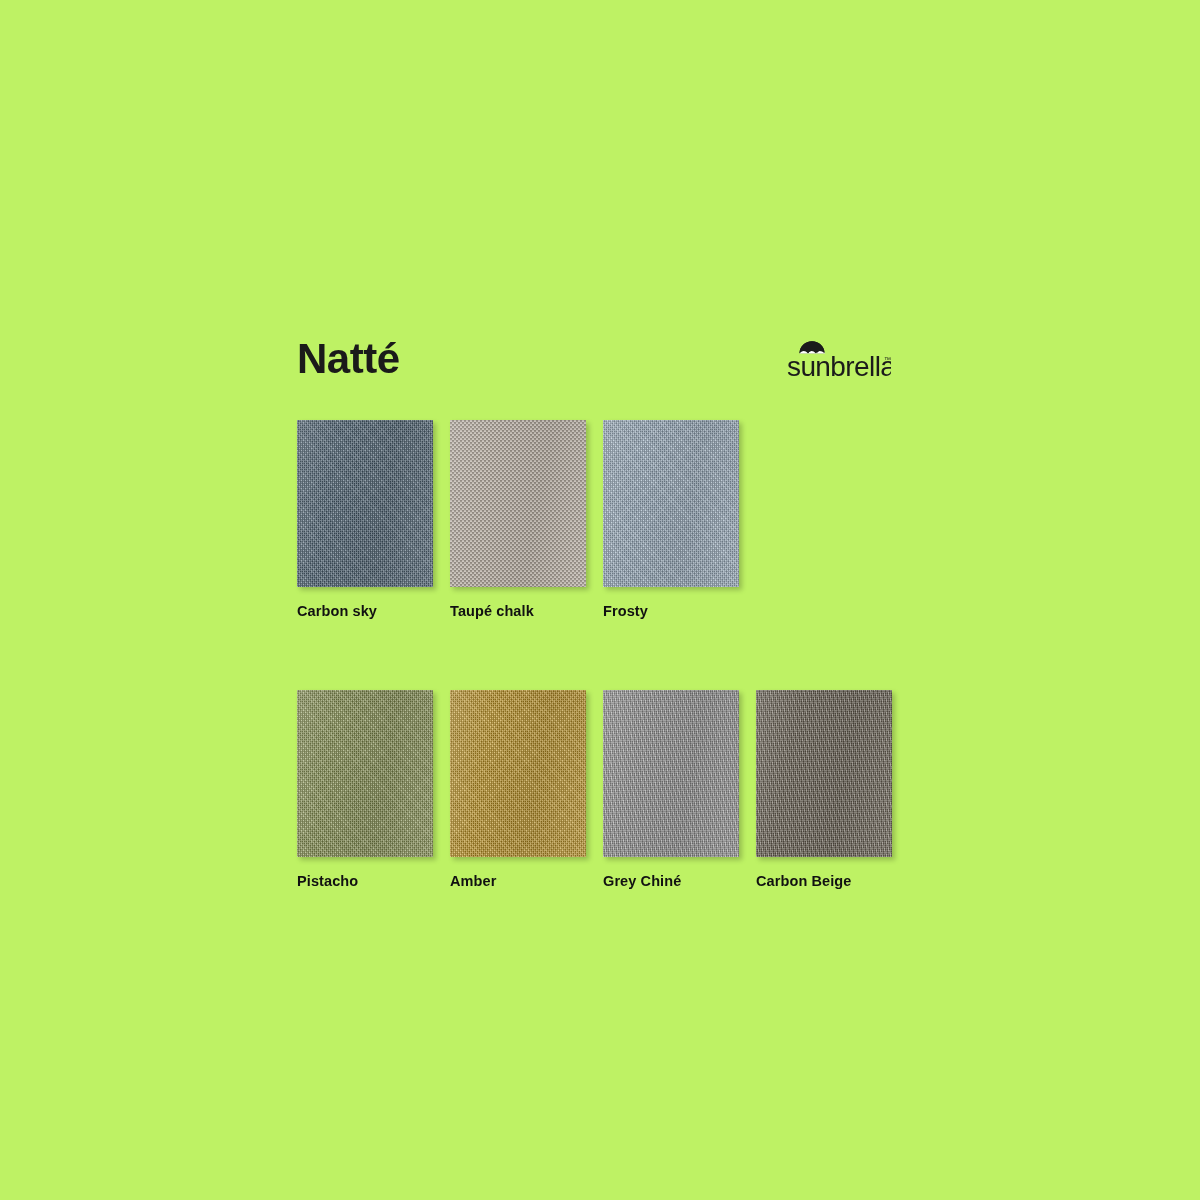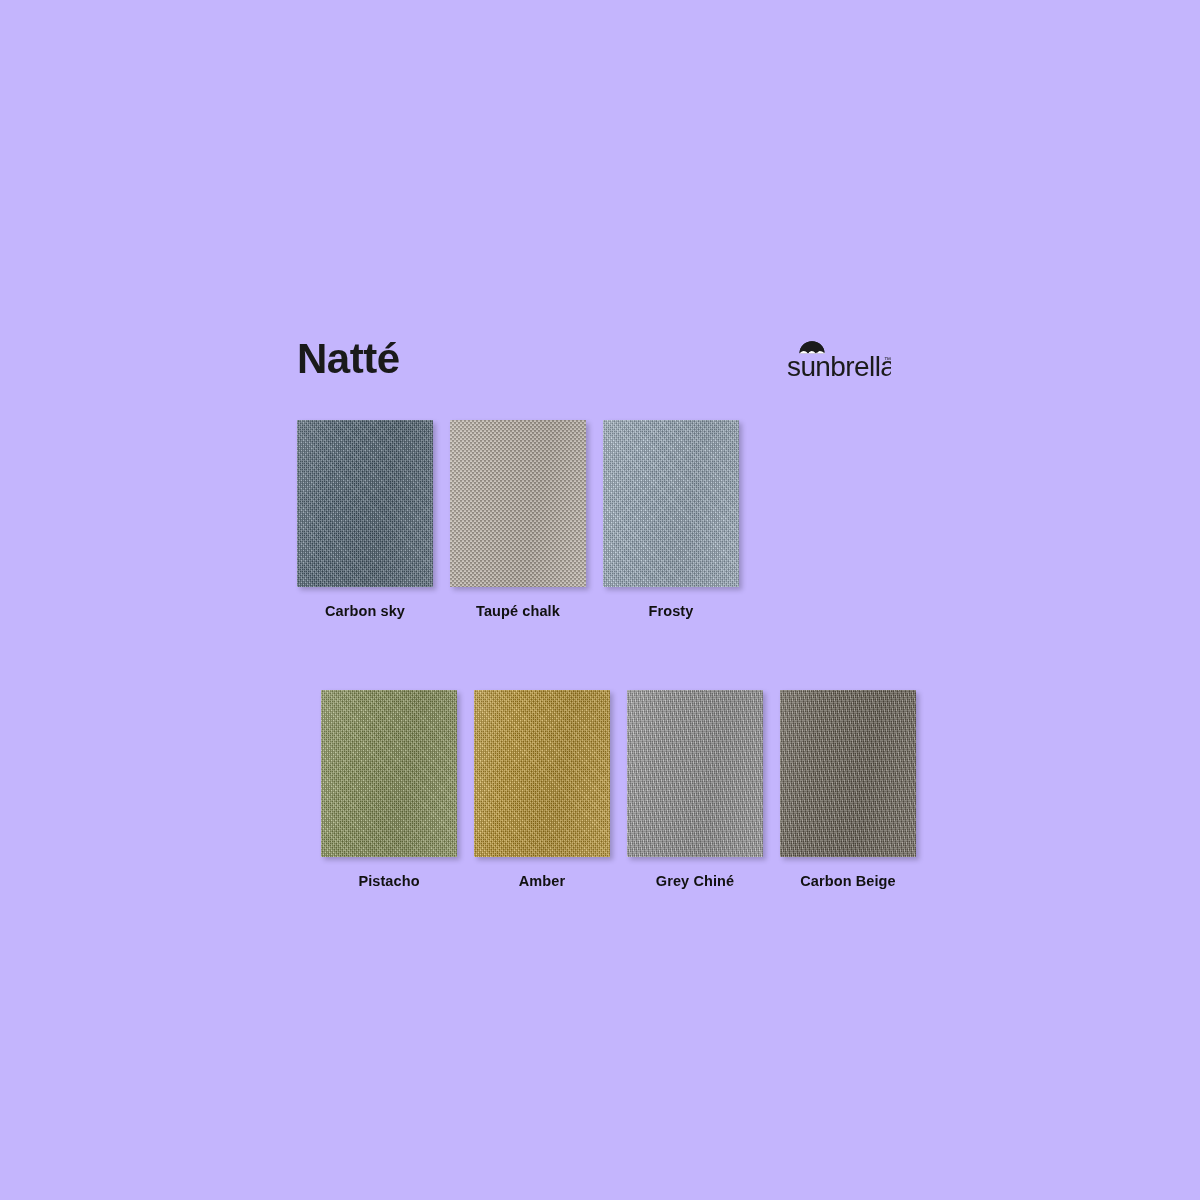--- a/index.html
+++ b/index.html
@@ -12,21 +12,21 @@
     height: 1200px;
     overflow: hidden;
     font-family: "Liberation Sans", sans-serif;
     -webkit-font-smoothing: antialiased;
   }
 
   #page {
     position: relative;
     width: 1200px;
     height: 1200px;
-    background: #c4b5fd;
+    background: #bef264;
   }
 
   
   #header {
     position: absolute;
     left: 297px;
     top: 336px;
     width: 594px;
     height: 60px;
   }
@@ -59,25 +59,24 @@
     position: absolute;
     left: 297px;
     top: 420px;
     width: 594px;
   }
 
   .row {
     display: flex;
     gap: 17px;
   }
-  .row + .row { margin-top: 71px; margin-left: 24px; }
+  .row + .row { margin-top: 71px; }
 
   .cell {
     width: 136px;
-    text-align: center;
   }
 
   .swatch {
     position: relative;
     width: 136px;
     height: 167px;
     box-shadow: 3px 3px 5px rgba(0,0,0,0.22);
     overflow: hidden;
   }
 

